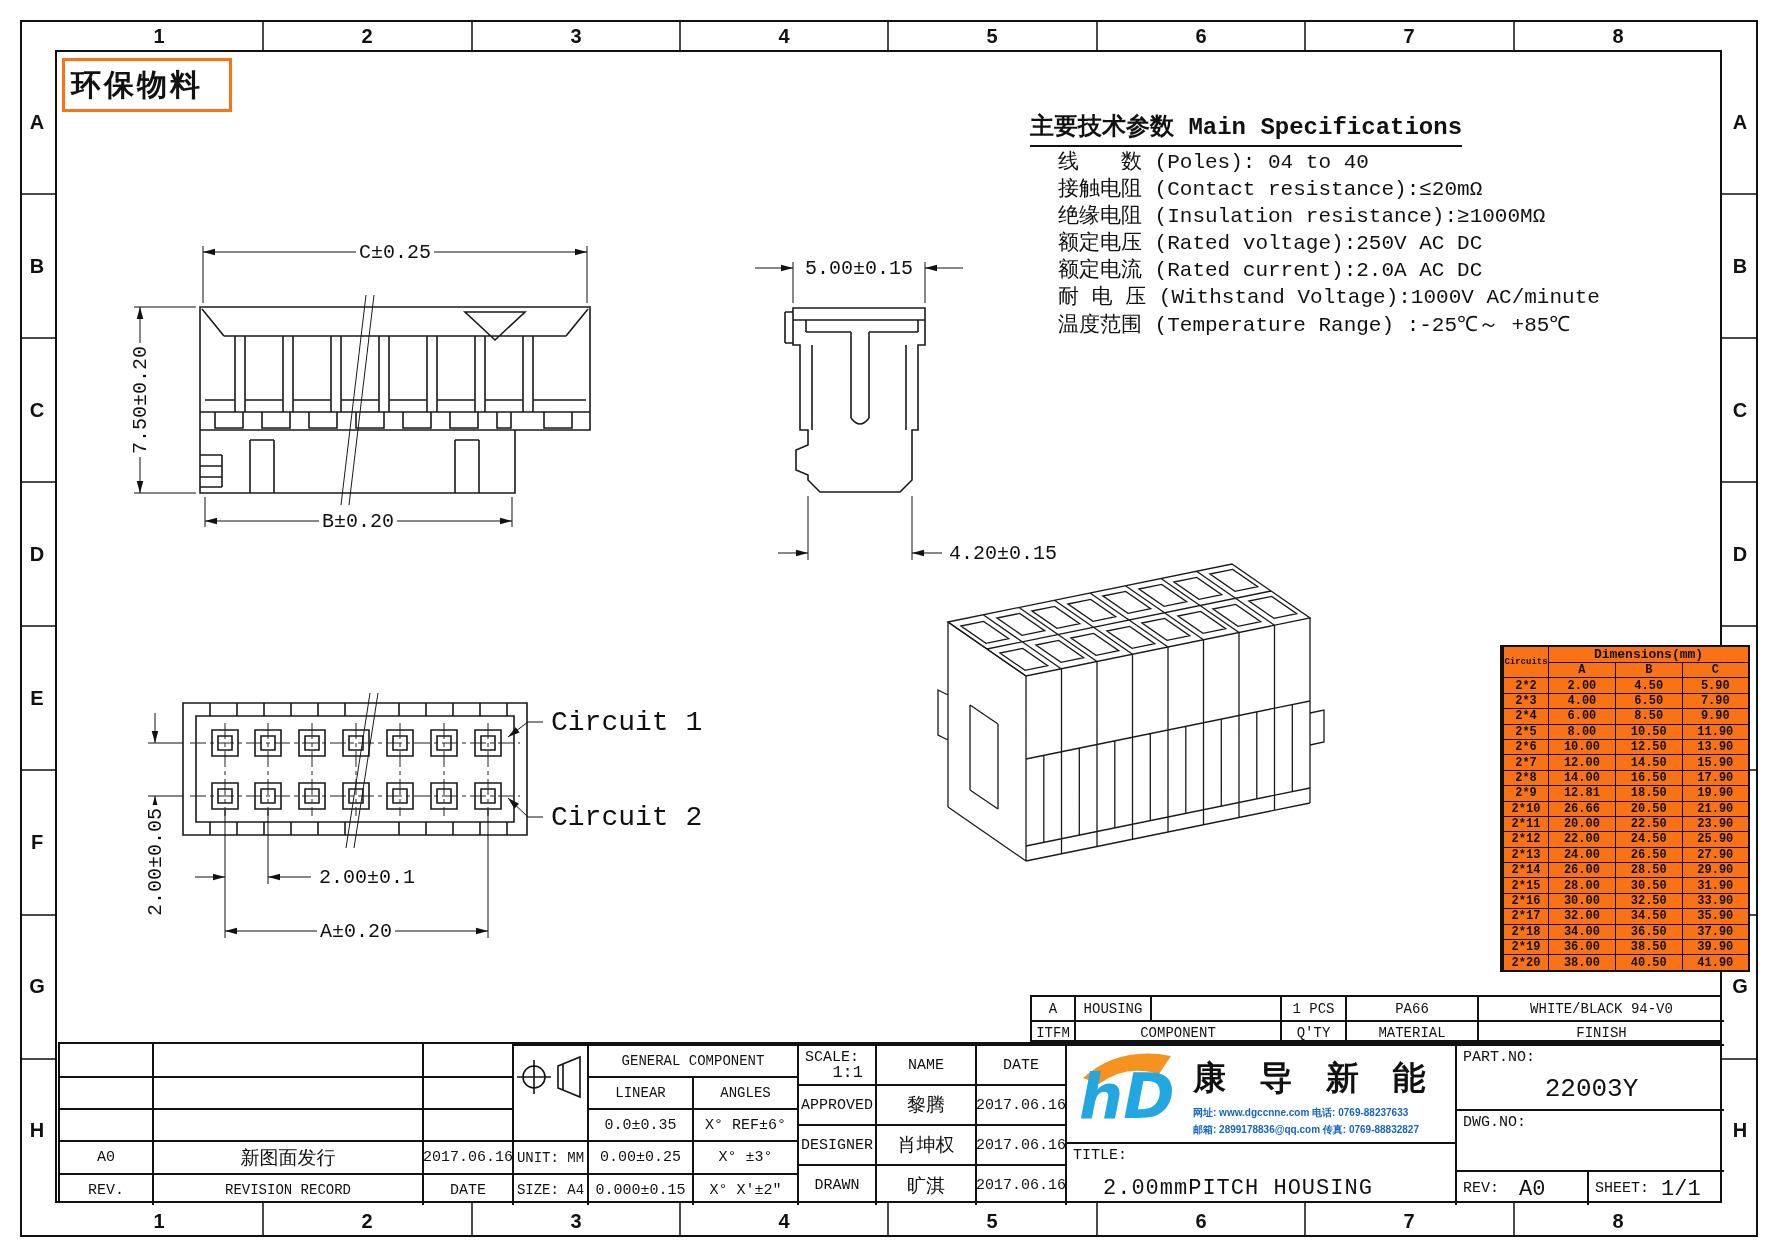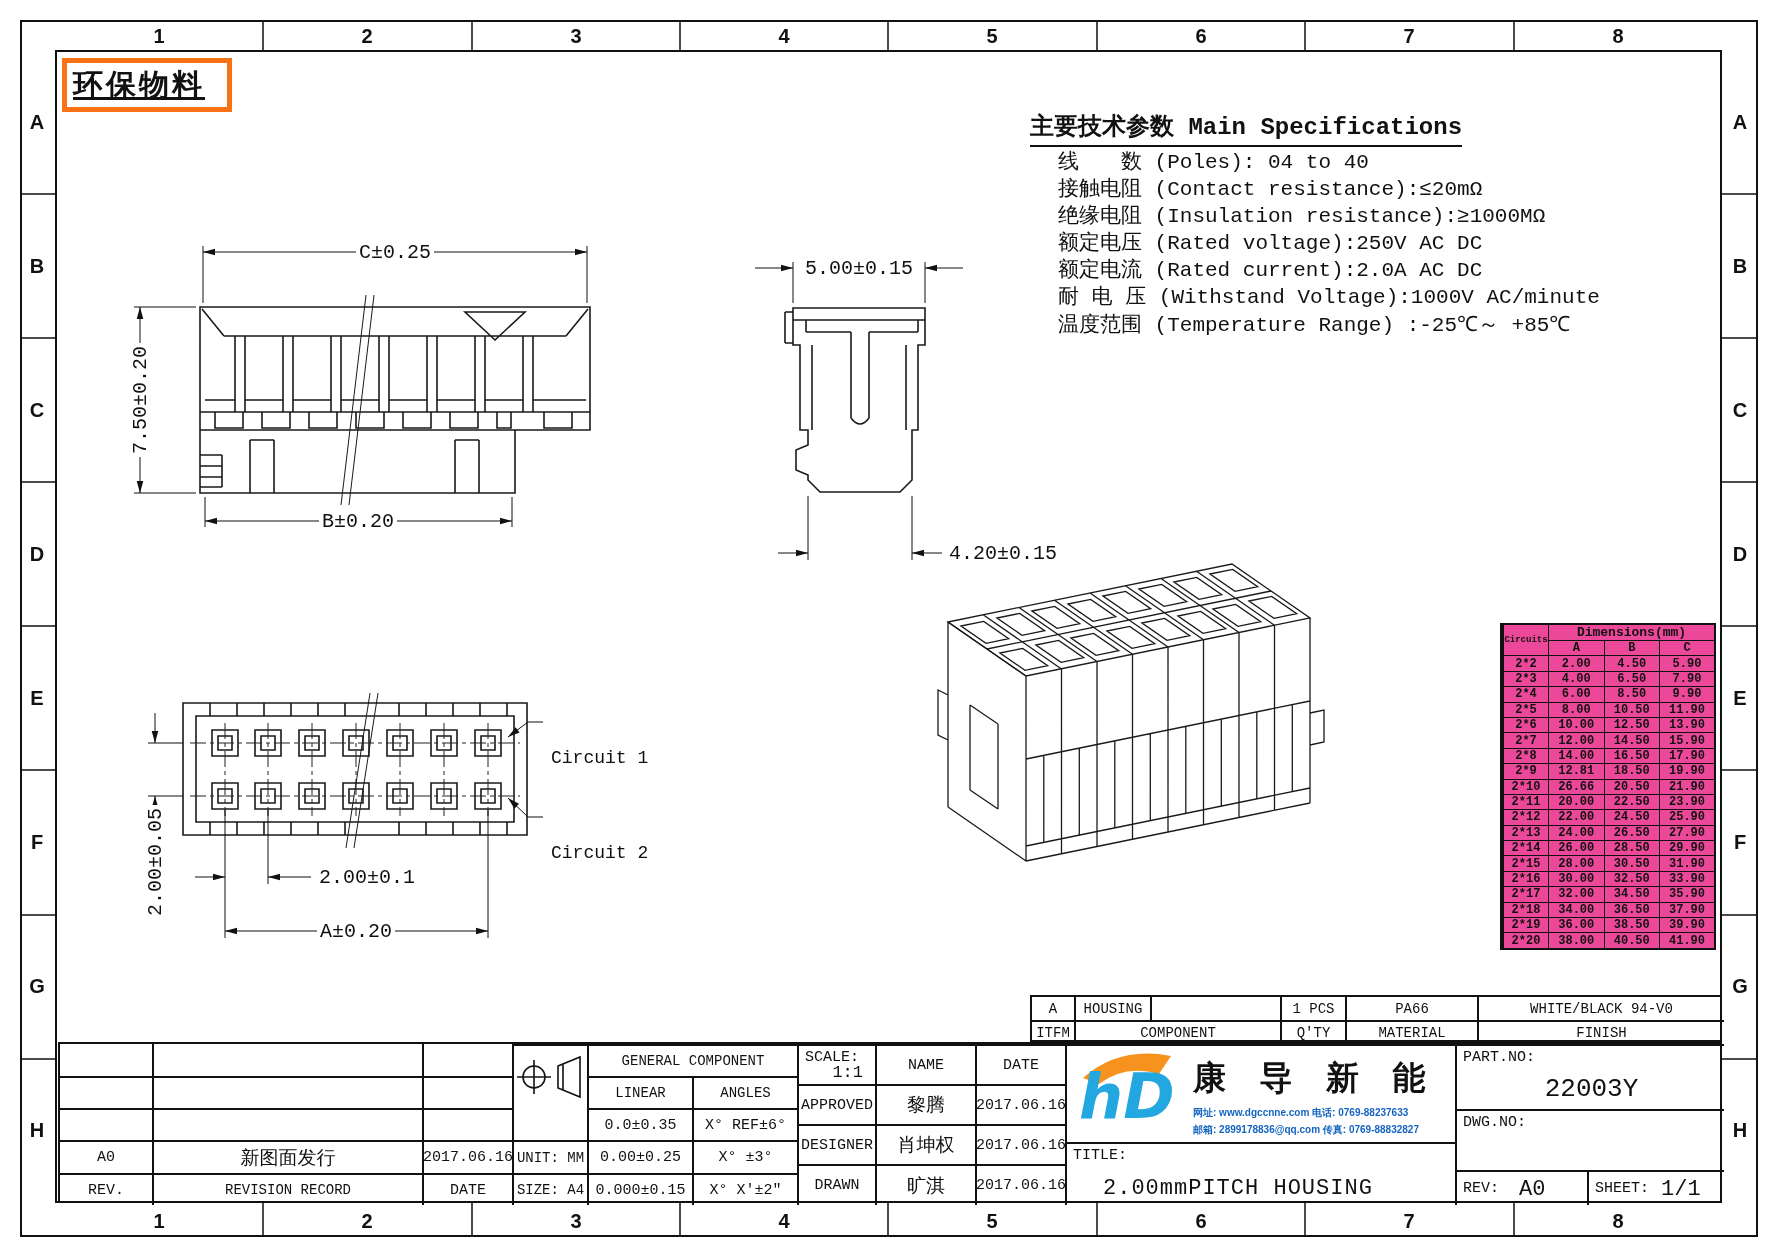--- a/index.html
+++ b/index.html
@@ -2,35 +2,35 @@
 <html><head>
 <meta charset="utf-8">
 <style>
   html,body{margin:0;padding:0;background:#fff;}
   body{width:1778px;height:1257px;position:relative;overflow:hidden;
        font-family:"Liberation Mono","DejaVu Sans Mono",monospace;color:#111;}
   #sheet{position:absolute;left:0;top:0;width:1778px;height:1257px;background:#fff;}
   .frame{position:absolute;box-sizing:border-box;border:2px solid #111;}
   .gl{position:absolute;transform:translate(-50%,-50%);font:bold 20px "Liberation Sans",sans-serif;}
   .eco{position:absolute;left:62px;top:58px;width:170px;height:54px;box-sizing:border-box;
-       border:5px solid #f97316;font:bold 30px "Liberation Sans",sans-serif;letter-spacing:3px;
-       display:flex;align-items:center;padding-left:6px;background:#fff;text-decoration:underline;}
+       border:3px solid #f97316;font:bold 30px "Liberation Sans",sans-serif;letter-spacing:3px;
+       display:flex;align-items:center;padding-left:6px;background:#fff;}
   .spec-title{position:absolute;left:1030px;top:110px;font-size:24px;font-weight:bold;
        border-bottom:2px solid #111;padding-bottom:3px;white-space:pre;}
   .spec-line{position:absolute;left:1058px;font-size:21px;white-space:pre;}
   .dim{position:absolute;transform:translate(-50%,-50%);background:#fff;padding:0 3px;
        font-size:20px;white-space:nowrap;z-index:5;}
   .dim.vert{transform:translate(-50%,-50%) rotate(-90deg);}
   .dim.lft{transform:translate(0,-50%);}
-  .circ-lbl{position:absolute;transform:translate(0,-50%);font-size:18px;background:#fff;
-       padding:0 2px;white-space:nowrap;z-index:5;margin-top:36px;}
+  .circ-lbl{position:absolute;transform:translate(0,-50%);font-size:28px;background:#fff;
+       padding:0 2px;white-space:nowrap;z-index:5;}
   svg{position:absolute;left:0;top:0;}
   
-  #dimtab{position:absolute;left:1500px;top:623px;width:216px;border-collapse:collapse;
-       border:2px solid #111;border-left:4px solid #111;table-layout:fixed;background:#ec4899;}
+  #dimtab{position:absolute;left:1500px;top:645px;width:250px;border-collapse:collapse;
+       border:2px solid #111;border-left:4px solid #111;table-layout:fixed;background:#f97316;}
   #dimtab td{border:1px solid #111;text-align:center;font:bold 12px "Liberation Mono",monospace;
        height:14.4px;padding:0;overflow:hidden;}
   #dimtab td.corner{font-size:9px;width:44px;}
   #dimtab td.ttl{font-size:13px;}
   
   .blk{position:absolute;box-sizing:border-box;border:2px solid #111;background:#fff;}
   .c{position:absolute;box-sizing:border-box;border-left:2px solid #111;border-top:2px solid #111;
      display:flex;align-items:center;justify-content:center;overflow:hidden;}
   .c.nb{border-top:none;} .c.nl{border-left:none;}
   .lab{font-size:14px;white-space:nowrap;}

